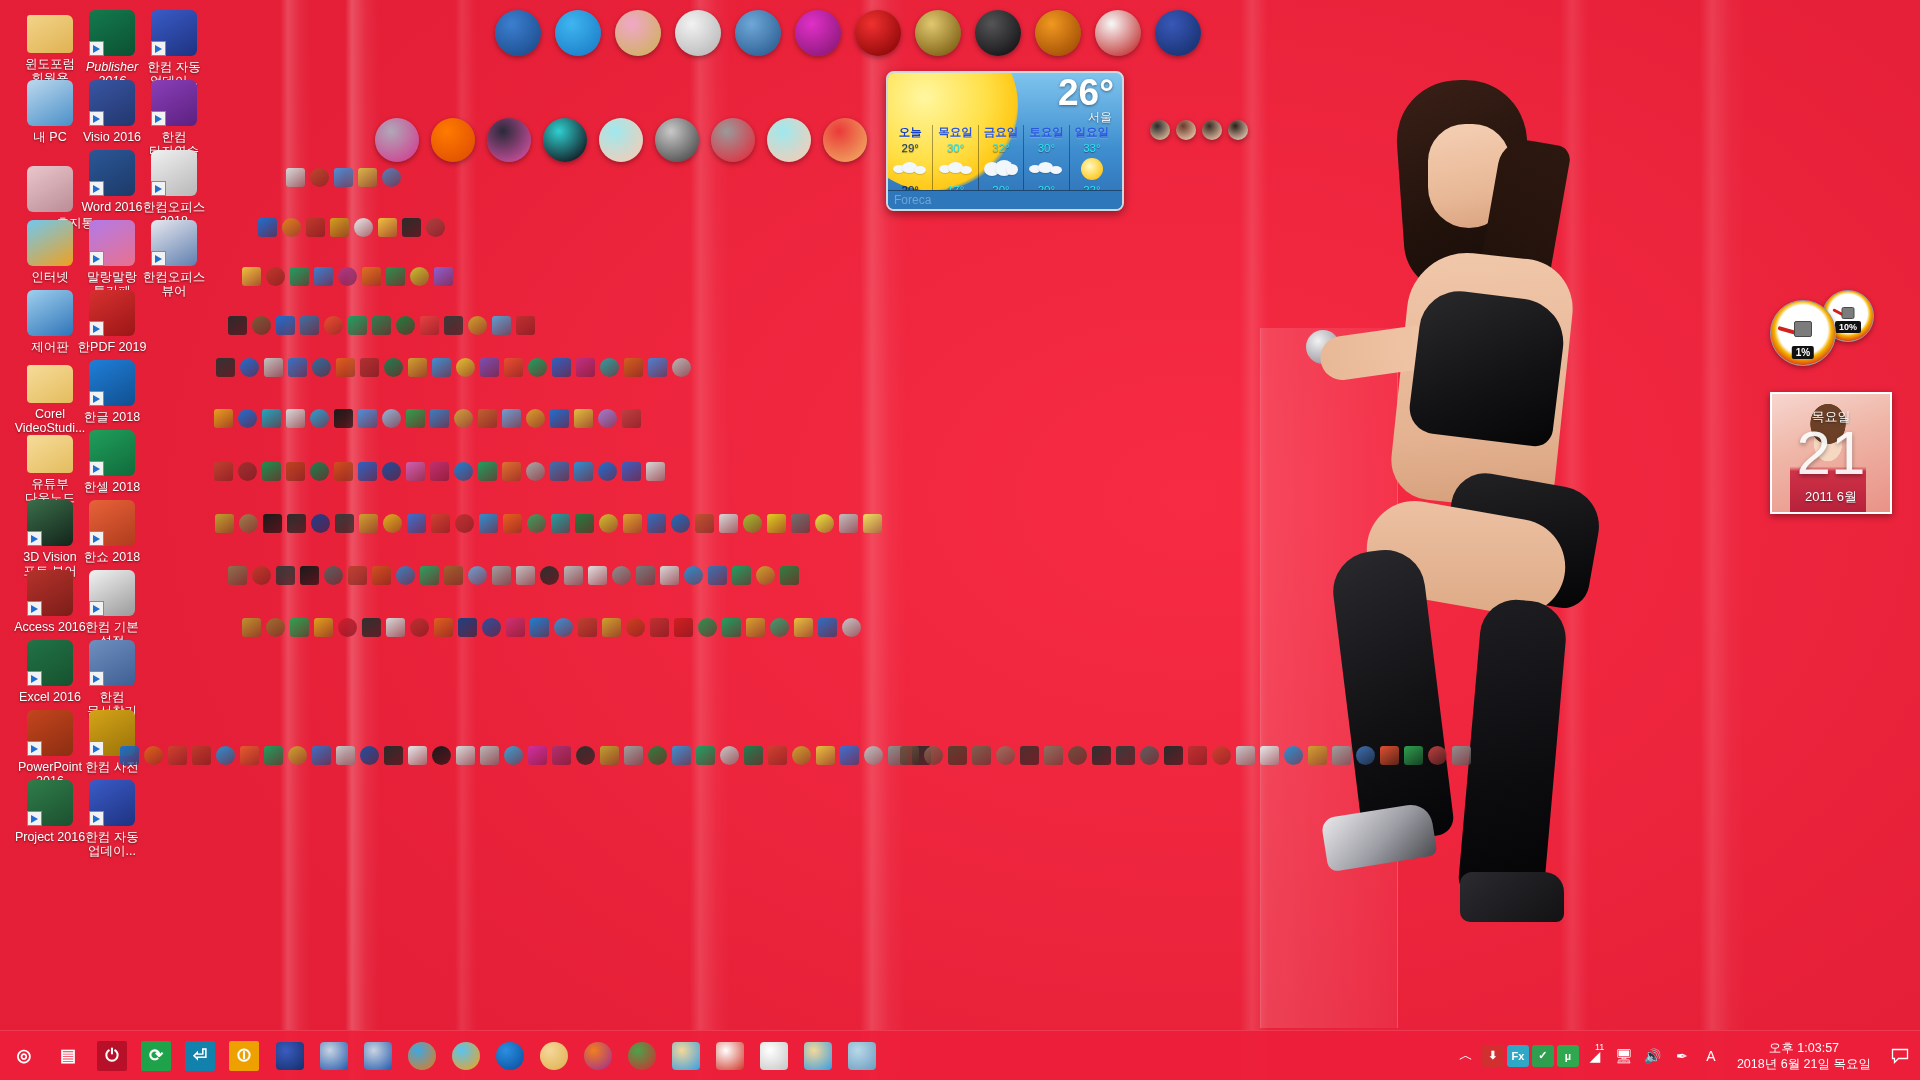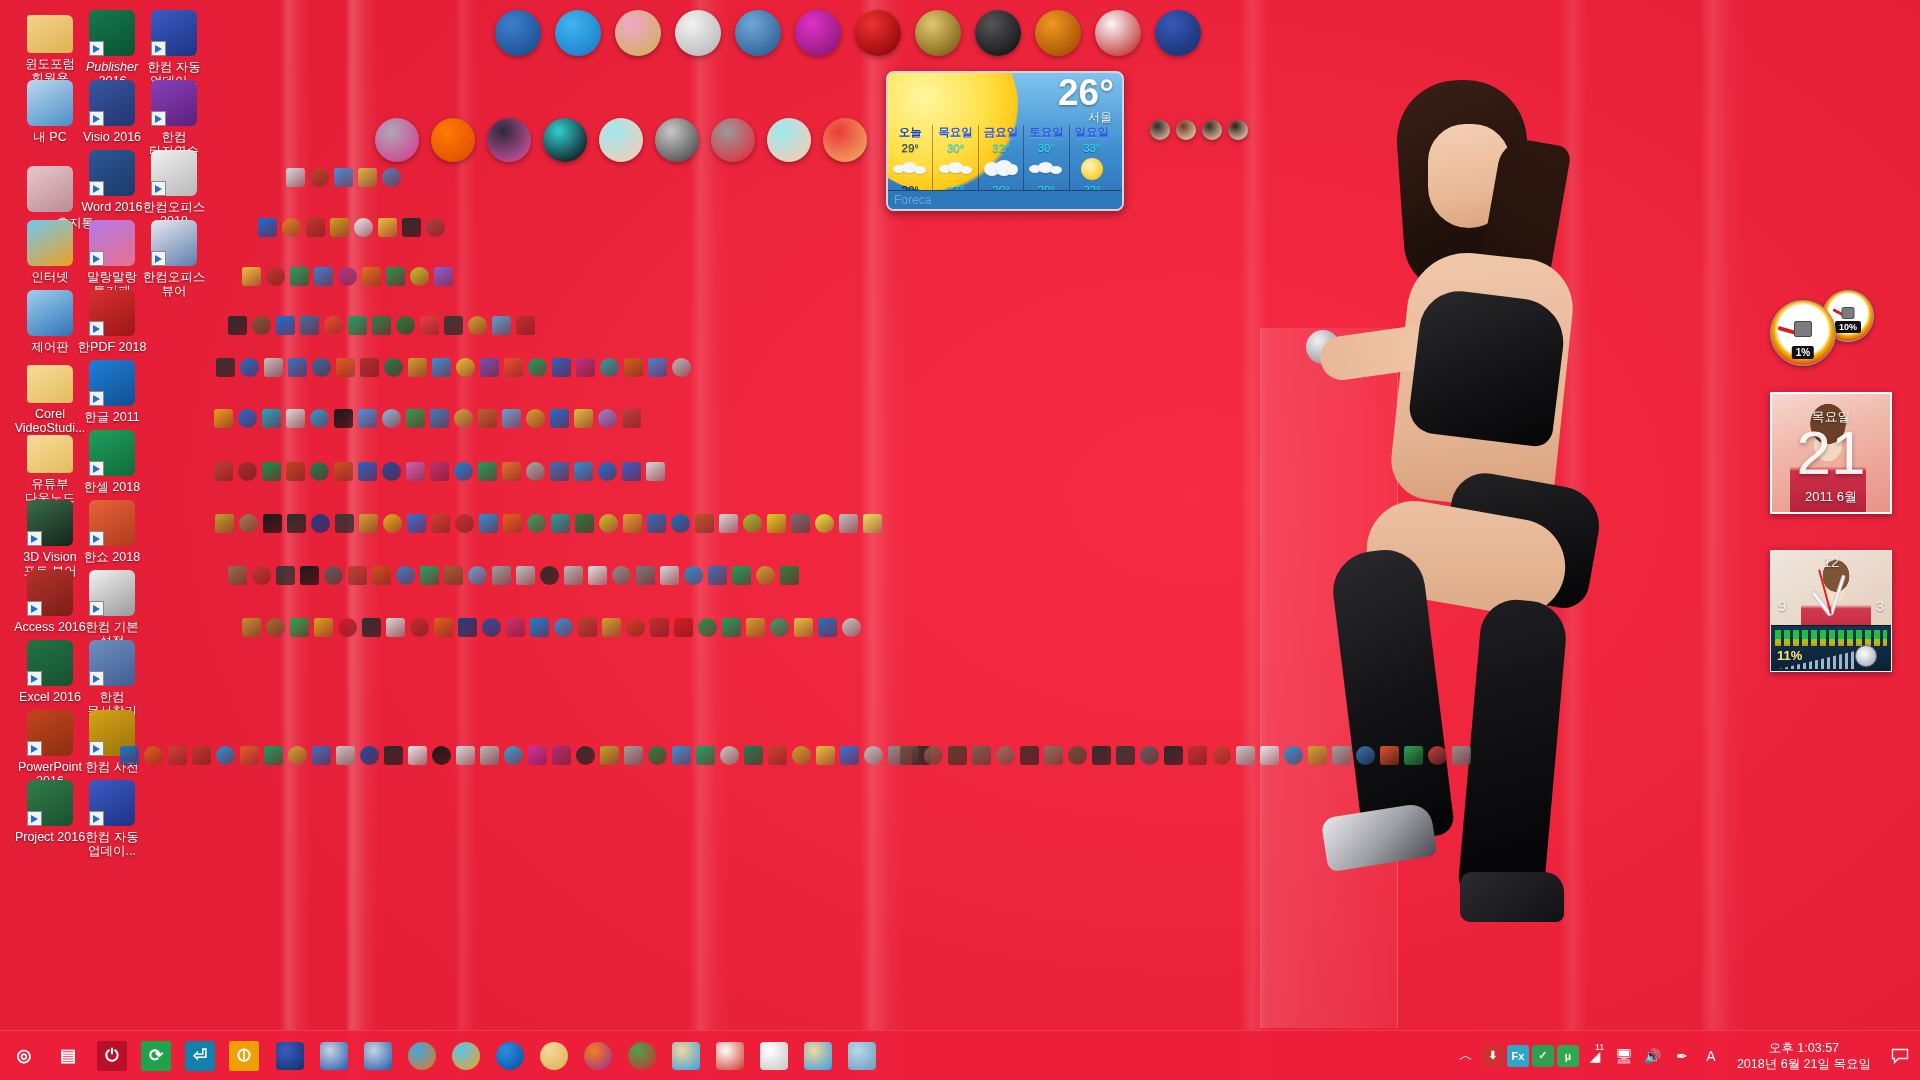--- a/index.html
+++ b/index.html
@@ -580,27 +580,27 @@
       <div class="dicon" style="left: 64px; top: 216px;">
         <span class="glyph" style="background: linear-gradient(150deg, rgb(178, 122, 232) 0%, rgb(232, 112, 142) 100%);">
           <span class="shortcut-arrow"></span>
         </span>
         <span class="lbl">말랑말랑<br>톡카페</span>
       </div>
       <div class="dicon" style="left: 64px; top: 286px;">
         <span class="glyph" style="background: linear-gradient(150deg, rgb(216, 48, 48) 0%, rgb(156, 22, 22) 100%);">
           <span class="shortcut-arrow"></span>
         </span>
-        <span class="lbl">한PDF 2018</span>
+        <span class="lbl">한PDF 2019</span>
       </div>
       <div class="dicon" style="left: 64px; top: 356px;">
         <span class="glyph" style="background: linear-gradient(150deg, rgb(31, 127, 216) 0%, rgb(17, 79, 144) 100%);">
           <span class="shortcut-arrow"></span>
         </span>
-        <span class="lbl">한글 2011</span>
+        <span class="lbl">한글 2018</span>
       </div>
       <div class="dicon" style="left: 64px; top: 426px;">
         <span class="glyph" style="background: linear-gradient(150deg, rgb(31, 159, 91) 0%, rgb(17, 107, 60) 100%);">
           <span class="shortcut-arrow"></span>
         </span>
         <span class="lbl">한셀 2018</span>
       </div>
       <div class="dicon" style="left: 64px; top: 496px;">
         <span class="glyph" style="background: linear-gradient(150deg, rgb(232, 98, 58) 0%, rgb(176, 60, 28) 100%);">
           <span class="shortcut-arrow"></span>
@@ -1023,36 +1023,20 @@
     </div>
   </div>
 
   <div id="calgadget">
     <div class="portrait"></div>
     <div class="wd">목요일</div>
     <div class="dnum">21</div>
     <div class="ym">2011 6월</div>
   </div>
 
-  <div id="clockgadget">
-    <div class="cphoto"></div>
-    <div class="n12">12</div>
-    <div class="n3">3</div>
-    <div class="n9">9</div>
-    <div class="hand hr"></div>
-    <div class="hand mn"></div>
-    <div class="hand sc"></div>
-    <div class="vol">
-      <div class="bars"></div>
-      <div class="bars2"></div>
-      <div class="pct">11%</div>
-      <div class="eq"></div>
-      <div class="spk"></div>
-    </div>
-  </div>
 
   <div id="taskbar">
     <div class="tb-left" id="tb-left">
         <div class="tb-btn">
           <div class="tb-sq" style="background: transparent; color: rgb(255, 255, 255);">◎</div>
         </div>
         <div class="tb-btn">
           <div class="tb-sq" style="background: transparent; color: rgb(255, 255, 255);">▤</div>
         </div>
         <div class="tb-btn">

